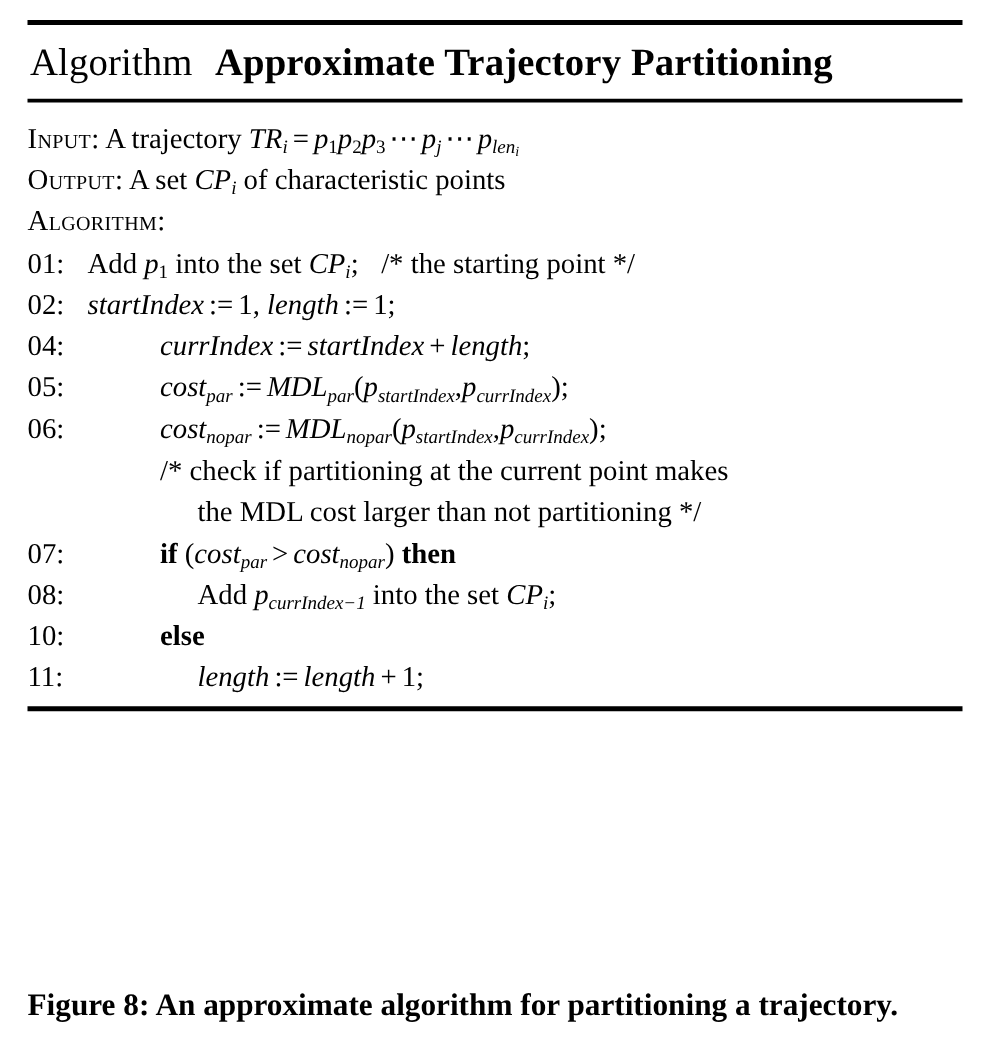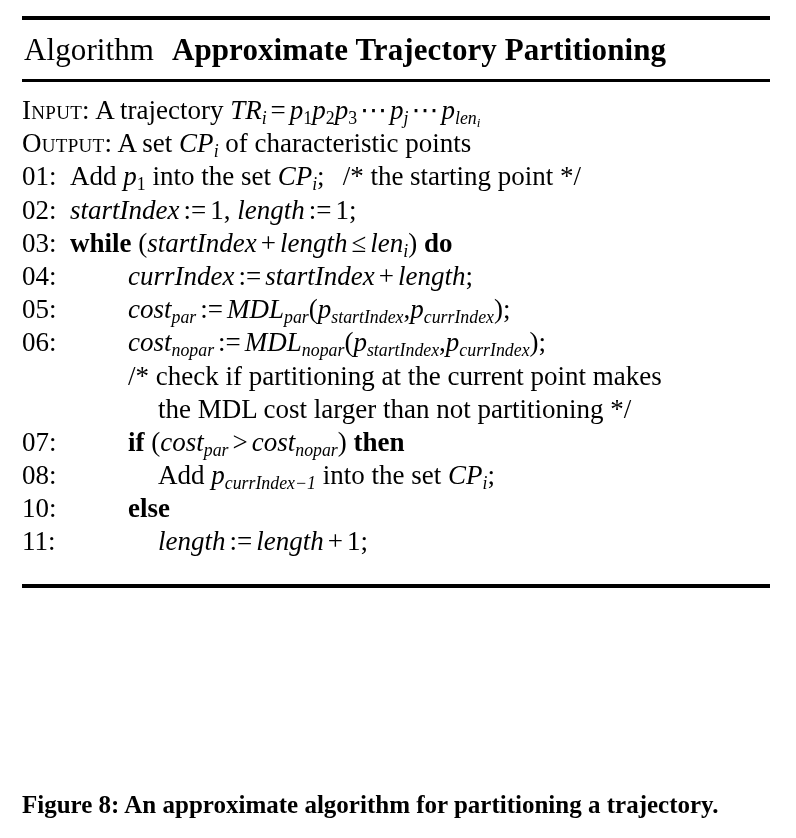--- a/index.html
+++ b/index.html
@@ -40,22 +40,22 @@
     font-size: 31px;
     line-height: 1.0;
     padding: 14px 2px 14px 2px;
     white-space: nowrap;
     letter-spacing: 0.1px;
   }
   .algo-title .kw { font-weight: normal; }
   .algo-title .name { font-weight: bold; }
 
   .algo-body {
-    padding: 12px 0 25px 0;
-    font-size: 27px;
+    padding: 12px 0 6px 0;
+    font-size: 23px;
     line-height: 33.2px;
   }
 
   .line {
     white-space: nowrap;
     position: relative;
     height: 33.2px;
   }
 
   .lbl {
@@ -136,38 +136,36 @@
         <span class="math"><span>TR</span><sub>i</sub></span><span class="op">=</span><span class="math"><span>p</span><sub class="rm">1</sub><span>p</span><sub class="rm">2</sub><span>p</span><sub class="rm">3</sub><span class="opt">⋯</span><span>p</span><sub>j</sub><span class="opt">⋯</span><span>p</span><sub><span>len</span><sub>i</sub></sub></span>
       </div>
 
       <div class="line">
         <span class="sc">Output:</span>
         <span>A set</span>
         <span class="math"><span>CP</span><sub>i</sub></span>
         <span>of characteristic points</span>
       </div>
 
+      <div class="line">
+        <span class="sc">Algorithm:</span>
+      </div>
 
       <div class="line">
         <span class="lbl">01:</span><span>Add</span>
         <span class="math"><span>p</span><sub class="rm">1</sub></span>
         <span>into the set</span>
         <span class="math"><span>CP</span><sub>i</sub></span><span>;</span><span class="gap-m"></span><span class="cmt">/* the starting point */</span>
       </div>
 
       <div class="line">
         <span class="lbl">02:</span><span class="it">startIndex</span><span class="op">:=</span><span class="num">1</span><span>,</span>
         <span class="it">length</span><span class="op">:=</span><span class="num">1</span><span>;</span>
       </div>
 
-      <div class="line">
-        <span class="lbl">03:</span><span class="bd">while</span>
-        <span class="paren">(</span><span class="it">startIndex</span><span class="op">+</span><span class="it">length</span><span class="op">≤</span><span class="math"><span>len</span><sub>i</sub></span><span class="paren">)</span>
-        <span class="bd">do</span>
-      </div>
 
       <div class="line">
         <span class="lbl">04:</span><span class="ind1"></span><span class="it">currIndex</span><span class="op">:=</span><span class="it">startIndex</span><span class="op">+</span><span class="it">length</span><span>;</span>
       </div>
 
       <div class="line">
         <span class="lbl">05:</span><span class="ind1"></span><span class="math"><span>cost</span><sub>par</sub></span><span class="op">:=</span><span class="math"><span>MDL</span><sub>par</sub></span><span class="paren">(</span><span class="math"><span>p</span><sub>startIndex</sub></span><span>,</span><span class="math"><span>p</span><sub>currIndex</sub></span><span class="paren">)</span><span>;</span>
       </div>
 
       <div class="line">

